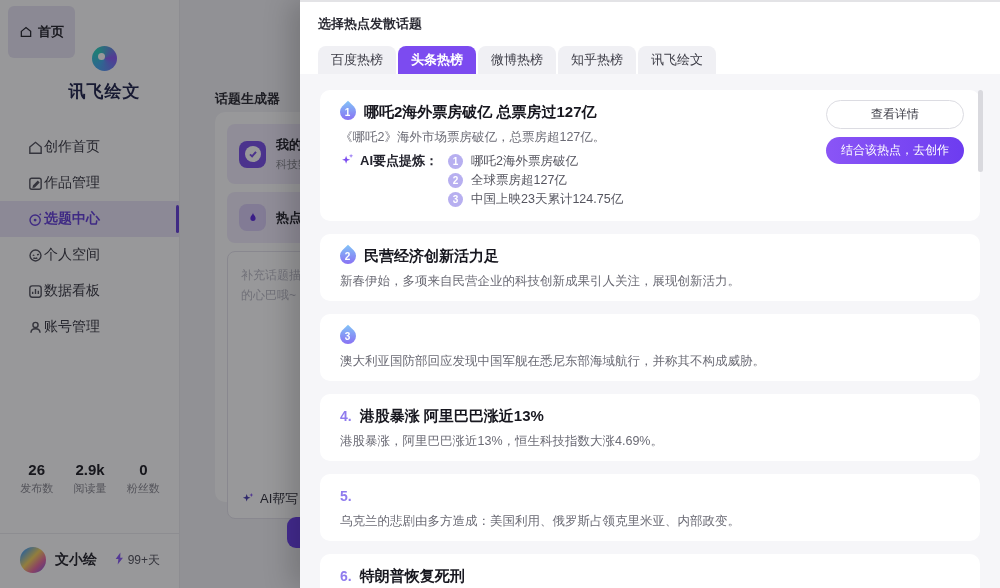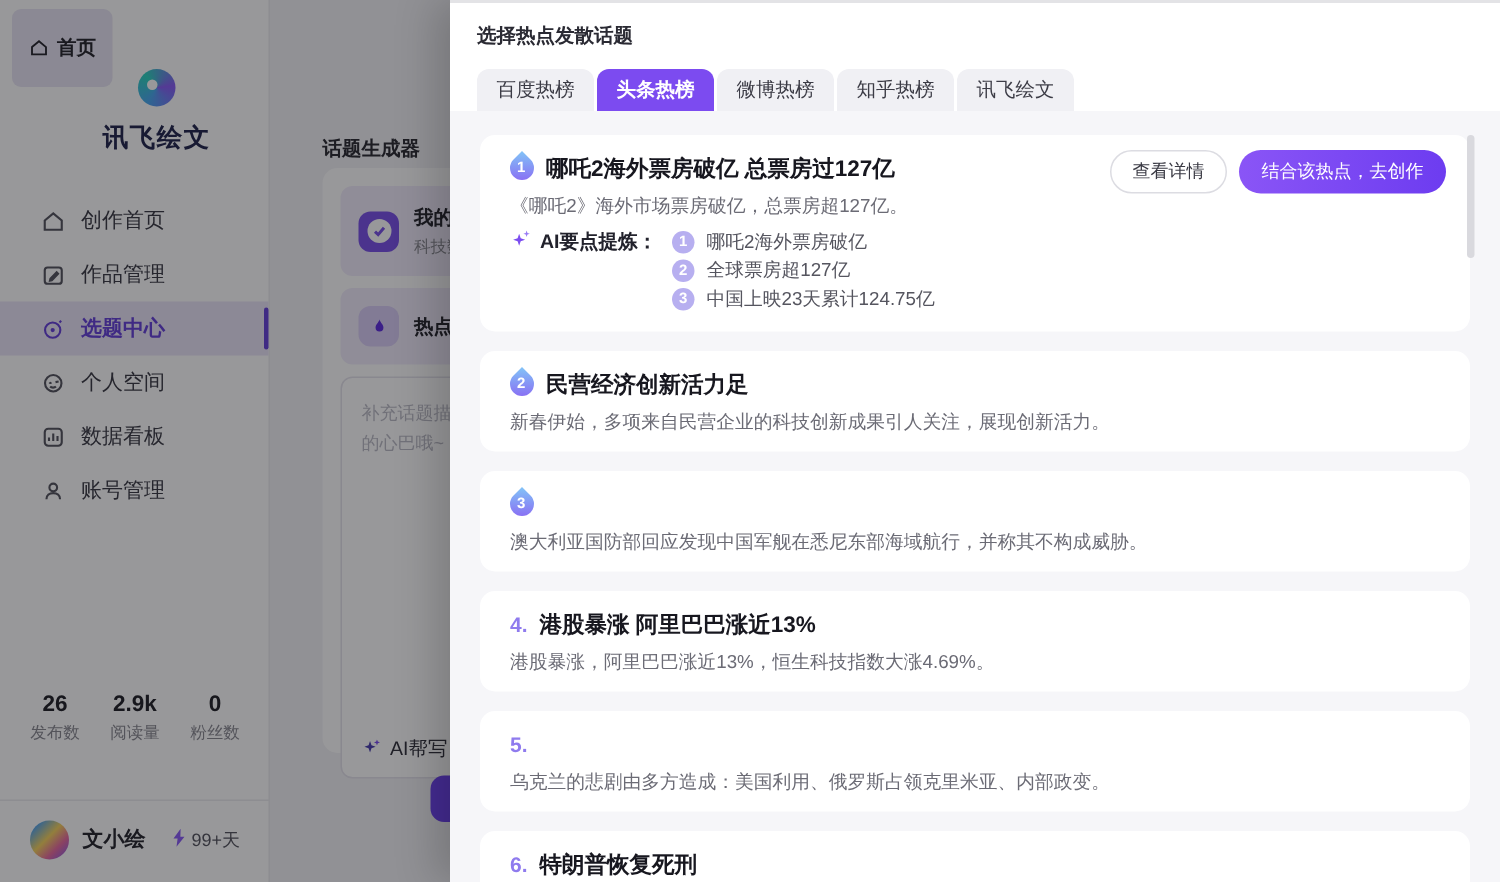--- a/index.html
+++ b/index.html
@@ -17,21 +17,21 @@
 
   
   .sidebar { position:absolute; left:0; top:0; width:180px; height:588px; background:#ffffff; border-right:1px solid #ececf0; }
   .logo { display:flex; align-items:center; gap:9px; margin:46px 0 0 30px;flex-direction:column; }
   .logo-mark { width:25px; height:25px; border-radius:50%;
     background:conic-gradient(from 210deg,#4aa8f0,#2dd4bf 30%,#8b5cf6 65%,#4aa8f0); position:relative; }
   .logo-mark::after { content:""; position:absolute; left:6px; top:7px; width:7px; height:7px; border-radius:50%; background:#fff; }
   .logo-text { font-size:17px; font-weight:800; color:#23274e; letter-spacing:1px; }
 
   .menu { margin-top:26px; }
-  .menu-item { position:relative; display:flex; align-items:center; gap:10px; height:36px; padding-left:27px;
+  .menu-item { position:relative; display:flex; align-items:center; gap:0; height:36px; padding-left:27px;
     font-size:14px; color:#3c3c46; cursor:pointer; }
   .menu-item .mi-icon { display:flex; color:#55555f; }
   .menu-item.active { background:#ebe5f9; color:#6743d9; font-weight:700; }
   .menu-item.active .mi-icon { color:#6743d9; }
   .menu-item.active::after { content:""; position:absolute; right:0; top:4px; width:3px; height:28px; background:#6743d9; border-radius:2px; }
 
   .stats { position:absolute; left:0; bottom:92px; width:180px; display:flex; justify-content:space-around; padding:0 10px; }
   .stat { text-align:center; }
   .stat-value { font-size:15px; font-weight:700; color:#222228; }
   .stat-label { margin-top:3px; font-size:11px; color:#8a8a92; }
@@ -74,21 +74,21 @@
 
   .drawer-body { position:relative; height:516px; background:#f6f6f9; padding:16px 20px; overflow:hidden; }
   .topic-card { position:relative; background:#fff; border-radius:10px; padding:12px 20px; margin-bottom:13px; }
   .t-head { display:flex; align-items:center; gap:8px; height:20px; }
   .drop { width:16px; height:16px; flex:none; border-radius:0 50% 50% 50%; transform:rotate(45deg);
     background:linear-gradient(135deg,#82c4f7,#8a63f3); display:flex; align-items:center; justify-content:center; }
   .drop span { transform:rotate(-45deg); color:#fff; font-size:10px; font-weight:700; }
   .rank-plain { font-size:14px; font-weight:700; color:#8f7bee; }
   .t-title { font-size:15px; font-weight:700; color:#17171f; white-space:nowrap; }
   .t-desc { margin-top:7px; font-size:12.5px; color:#6b6b75; line-height:16px; white-space:nowrap; }
-  .t-actions { position:absolute; top:10px; right:16px; display:flex; gap:8px; }
+  .t-actions { position:absolute; top:10px; right:16px; display:flex; gap:8px;flex-direction:column; }
   .btn-detail { padding:5px 14px; background:#fff; border:1px solid #dcdce2; border-radius:15px;
     font-size:12px; color:#3a3a44; cursor:pointer; font-family:inherit; }
   .btn-create { padding:5px 15px; background:linear-gradient(90deg,#8a55f6,#6d3cf0); border:none; border-radius:15px;
     font-size:12px; color:#fff; cursor:pointer; font-family:inherit; }
   .ai-points { display:flex; margin-top:7px; gap:10px; }
   .ai-points-label { display:flex; align-items:flex-start; gap:5px; font-size:13px; font-weight:700; color:#22222c; line-height:18px; }
   .points { list-style:none; counter-reset:pt; }
   .points li { counter-increment:pt; display:flex; align-items:center; gap:8px; height:18px; margin-bottom:1px;
     font-size:12.5px; color:#55555f; }
   .points li::before { content:counter(pt); width:15px; height:15px; flex:none; border-radius:50%;

